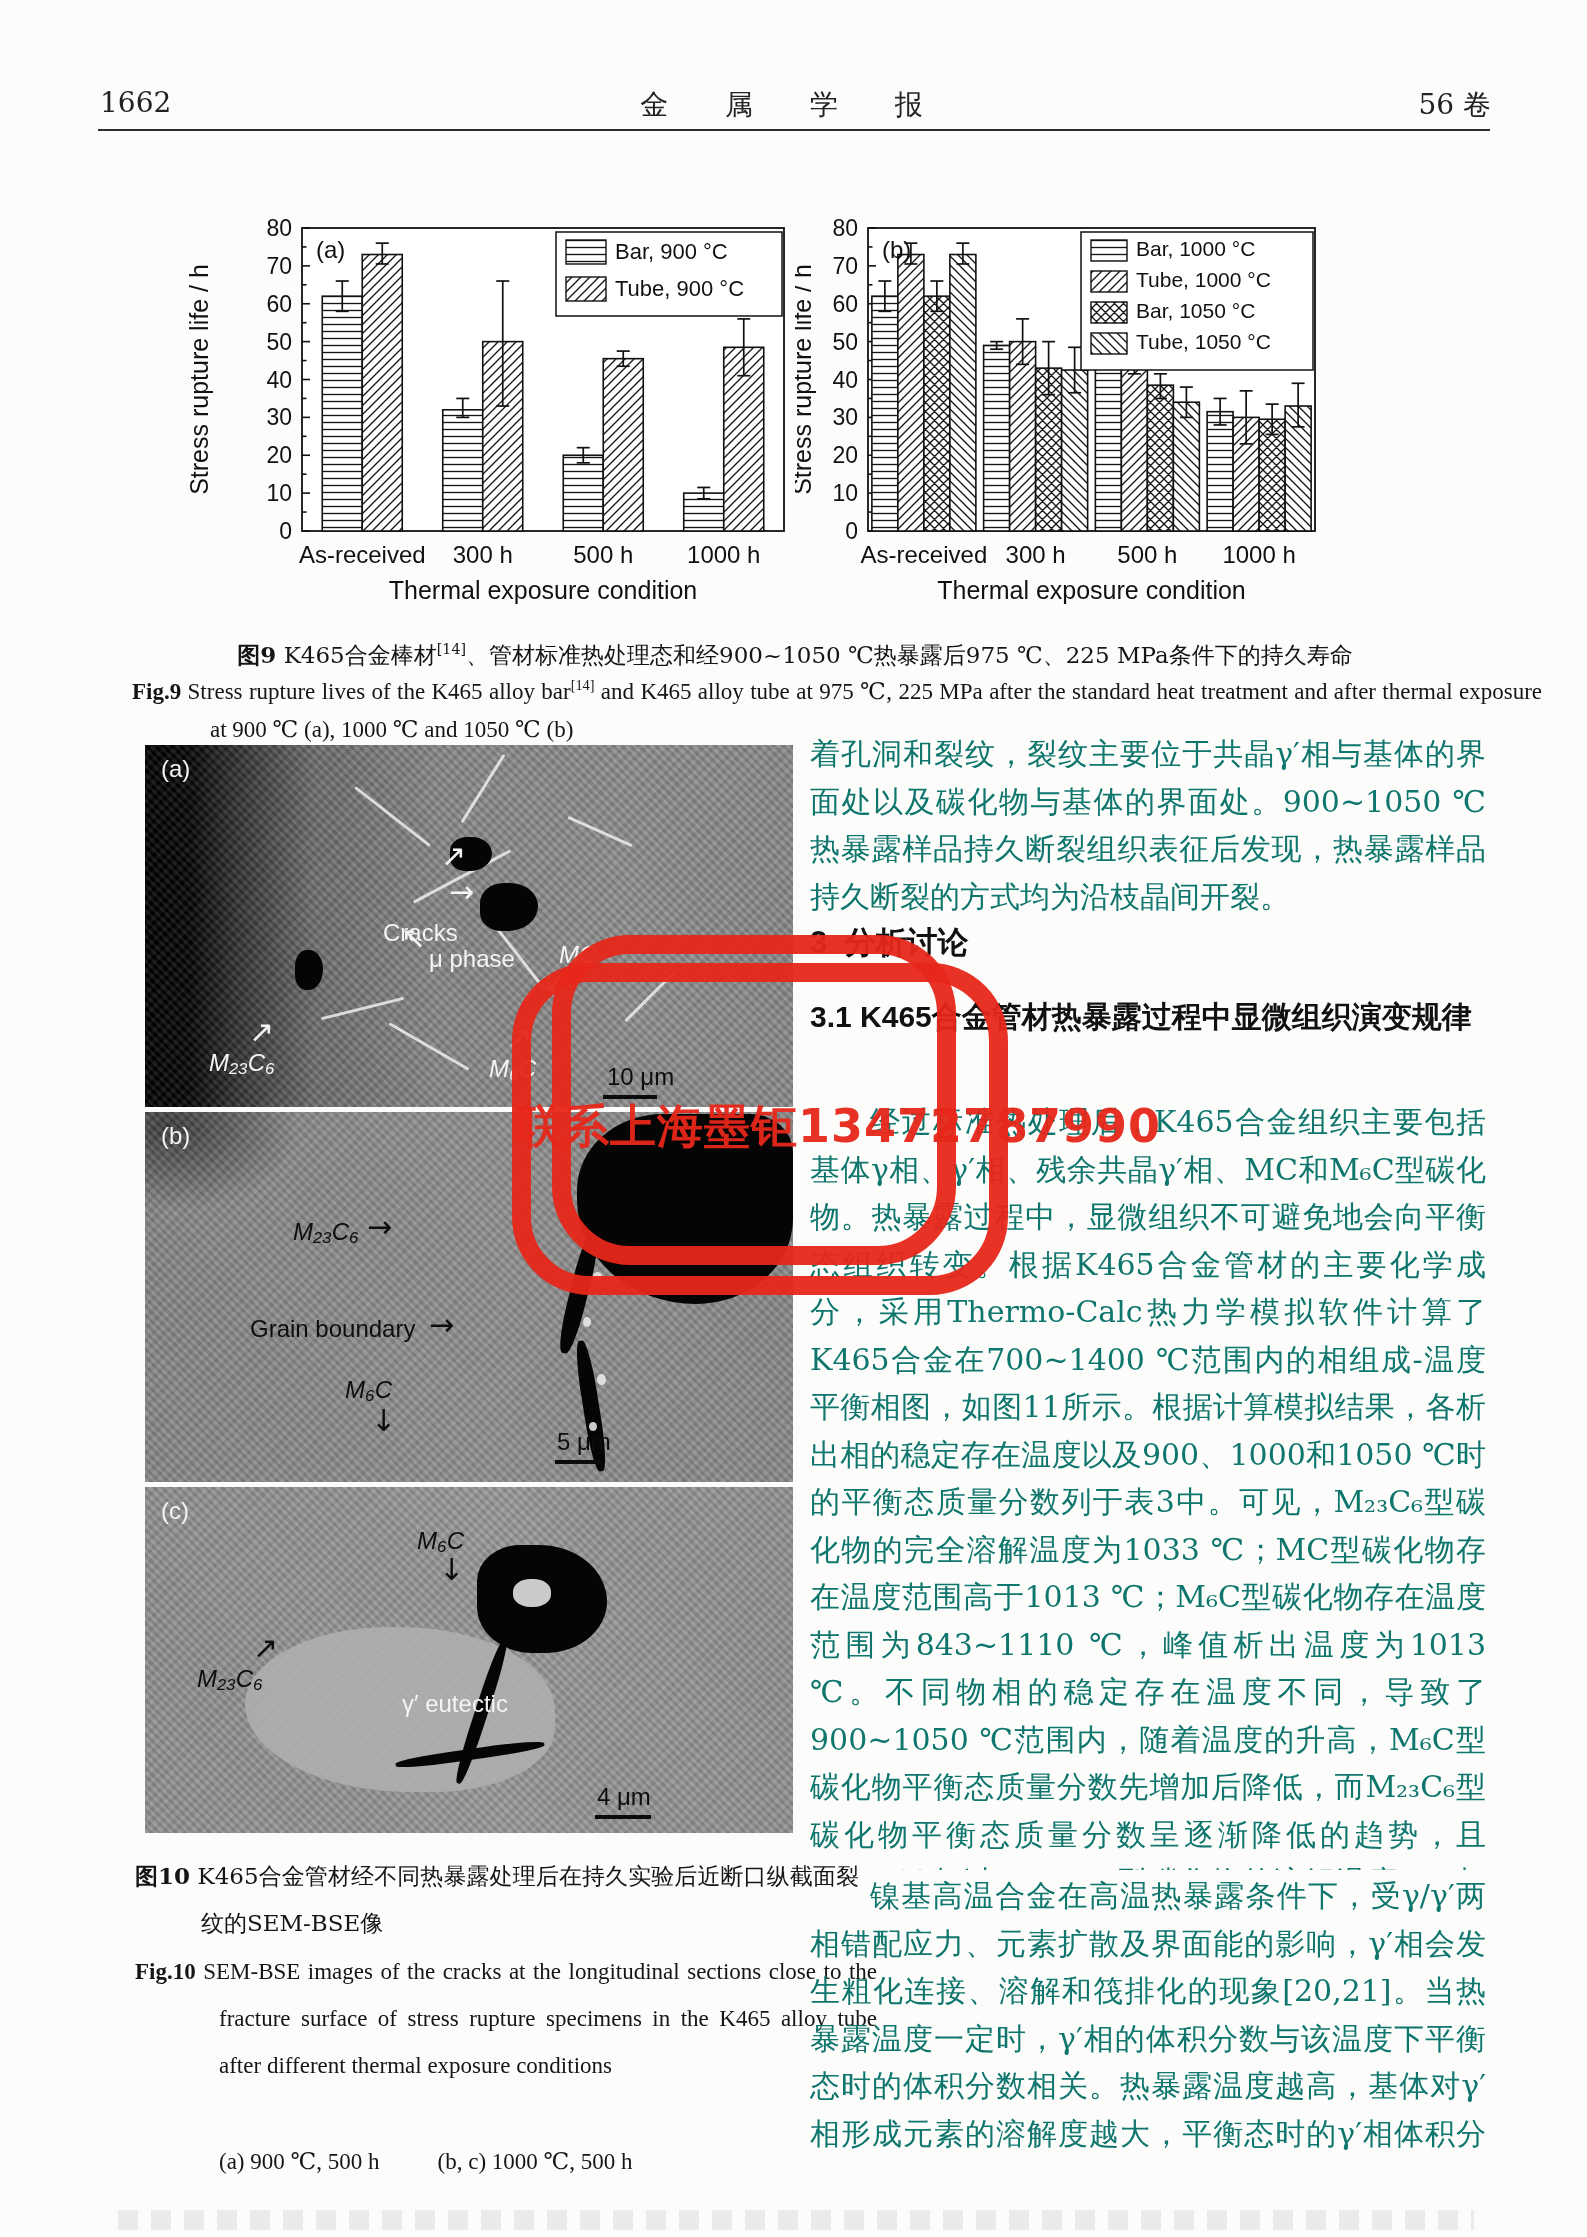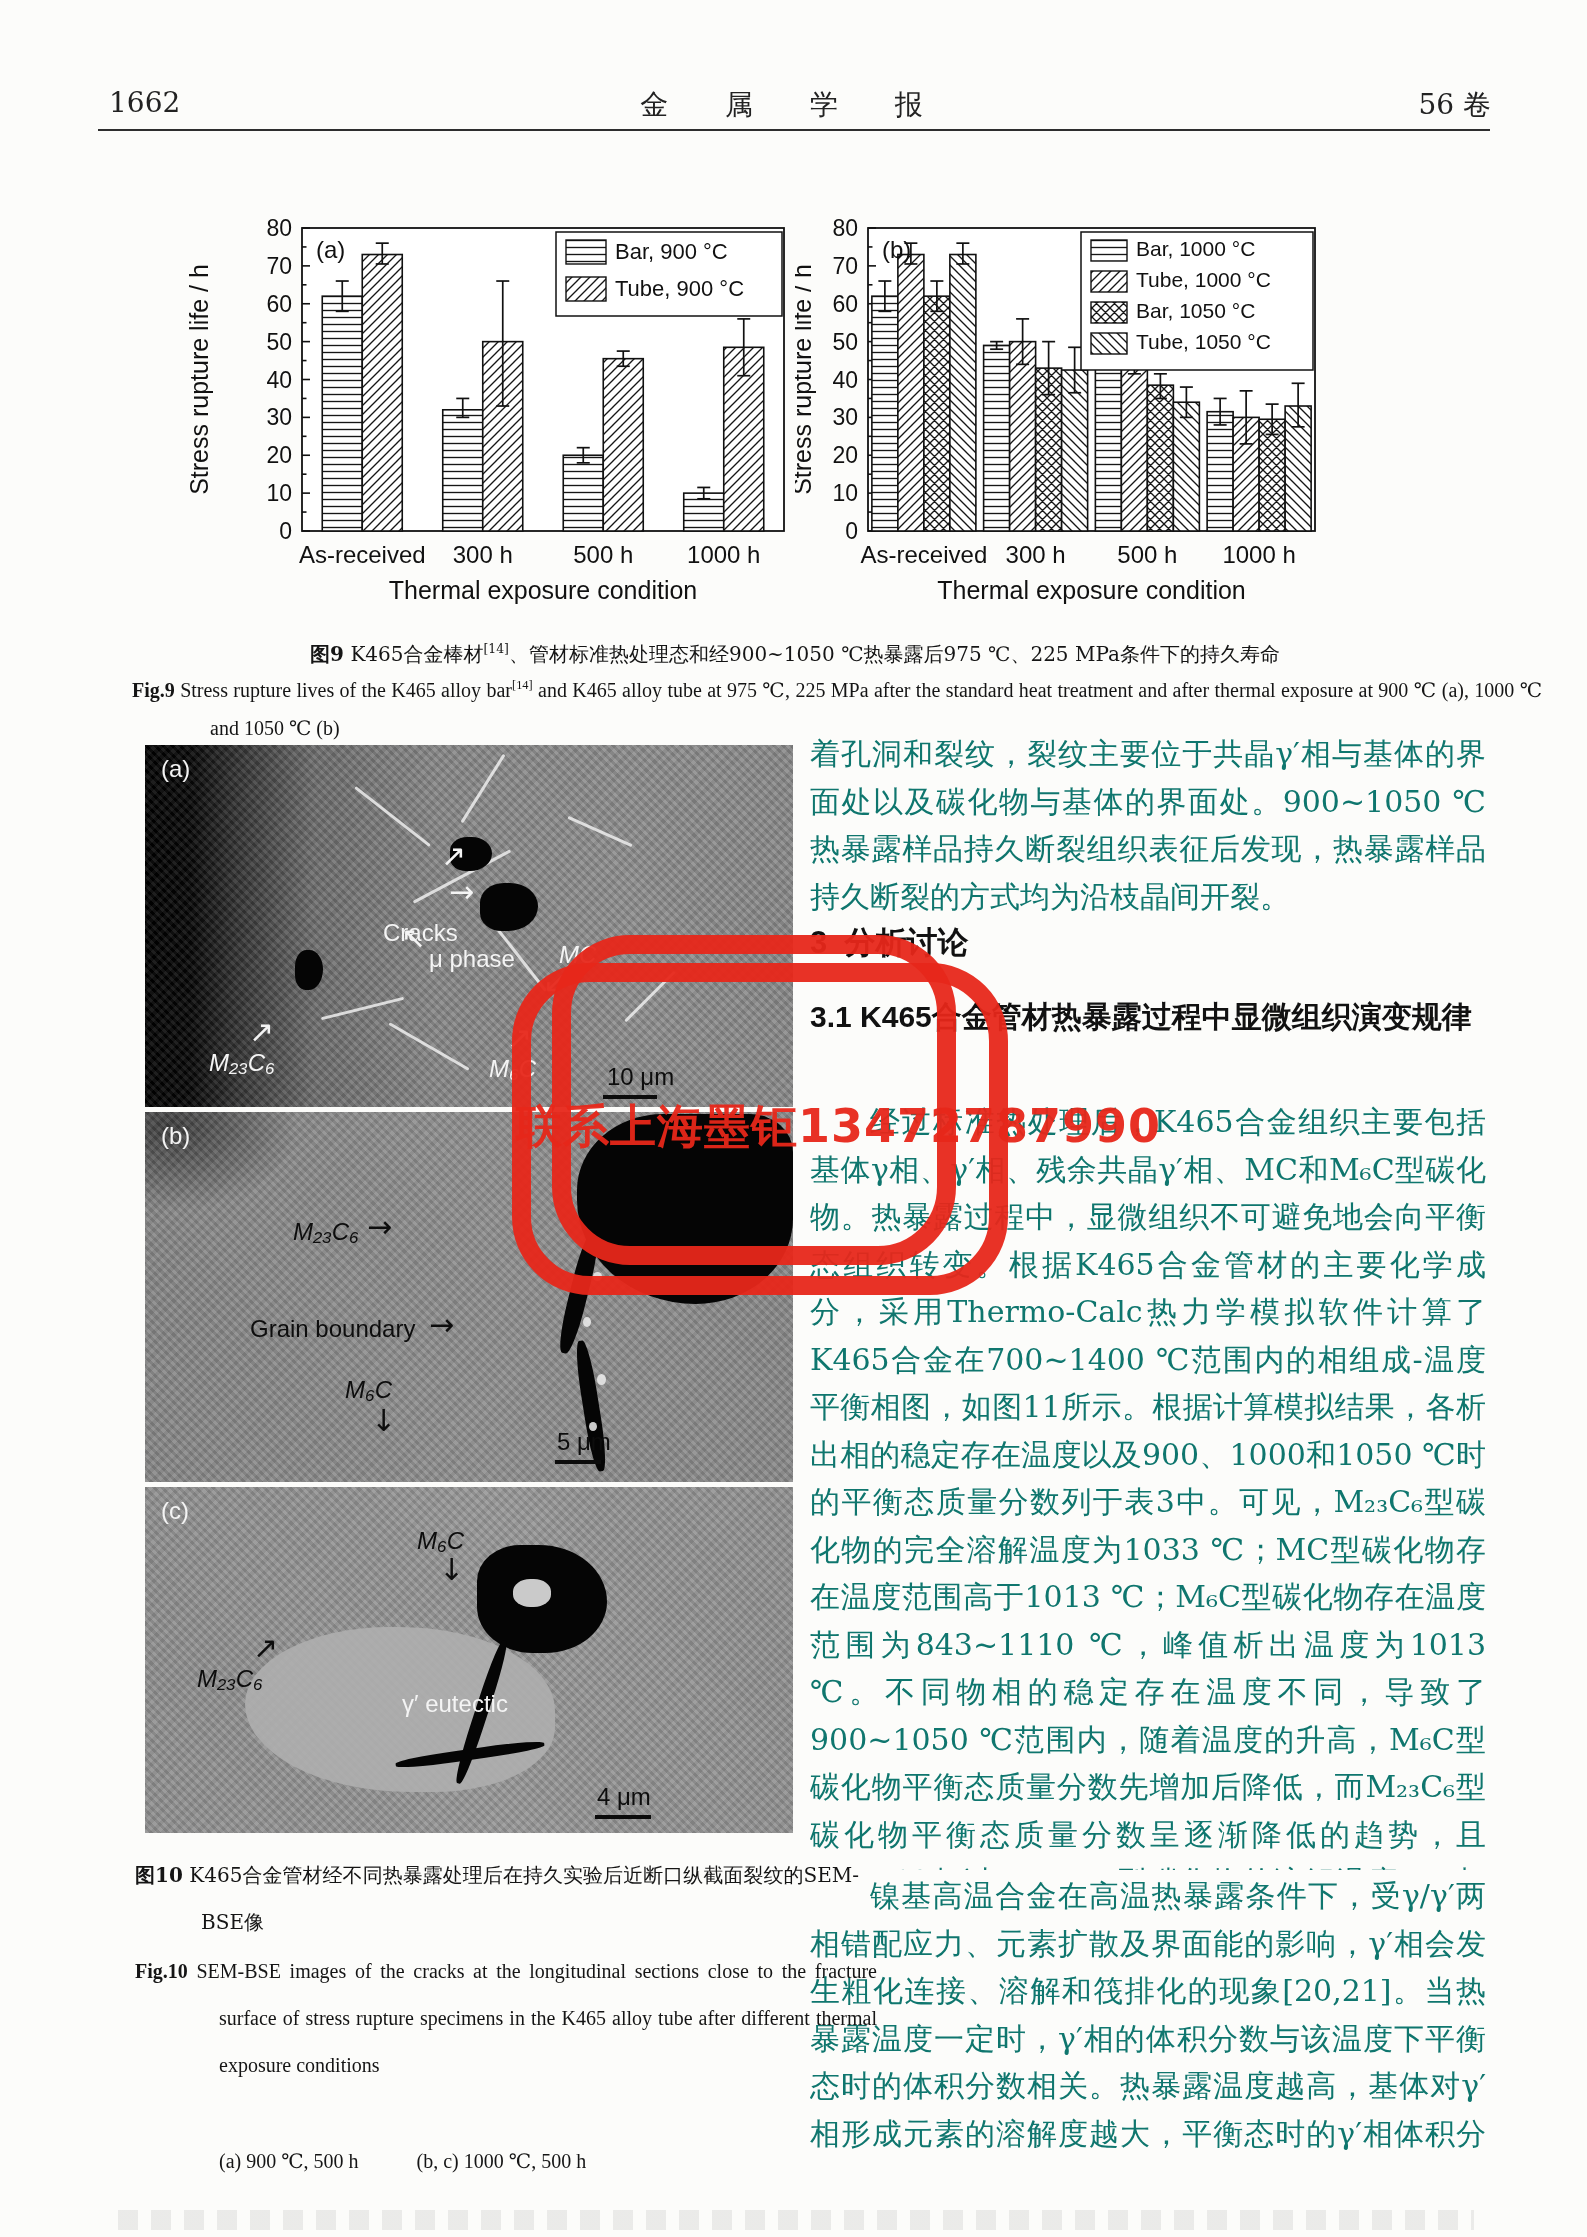--- a/index.html
+++ b/index.html
@@ -5,21 +5,21 @@
   html,body{margin:0;padding:0;}
   .page{position:relative;width:1587px;height:2237px;background:#fcfcfa;font-family:"DejaVu Serif",serif;color:#1c1c1c;overflow:hidden;}
   .abs{position:absolute;}
   
   .hdr{font-size:28px;color:#222;}
   .hdr-center{left:0;width:1587px;text-align:center;letter-spacing:24px;}
   .hdr-rule{left:98px;top:129px;width:1392px;height:2px;background:#2e2e2e;}
   
   svg text{font-family:"Liberation Sans","DejaVu Sans",sans-serif;fill:#111;}
   
-  .cap{font-size:20px;line-height:38px;color:#151515;}
+  .cap{font-size:23px;line-height:38px;color:#151515;}
   .cap b{font-weight:bold;}
   .cap-en{text-align:justify;}
   sup{font-size:0.62em;}
   
   .sem-panel{position:absolute;left:0;width:648px;overflow:hidden;
     background:
       repeating-linear-gradient(45deg, rgba(255,255,255,.06) 0 3px, rgba(0,0,0,.08) 3px 6px),
       repeating-linear-gradient(-45deg, rgba(255,255,255,.05) 0 4px, rgba(0,0,0,.05) 4px 8px),
       linear-gradient(90deg,#6f6f6f,#8d8d8d 45%,#8a8a8a);}
   .sem-label{position:absolute;font-family:"Liberation Sans","DejaVu Sans",sans-serif;font-size:24px;white-space:nowrap;}
@@ -36,21 +36,21 @@
   .wm{z-index:60;pointer-events:none;}
   .wm-rect{position:absolute;border:19px solid #e7271a;border-radius:78px;opacity:.95;box-sizing:border-box;}
   .wm-text{position:absolute;font-family:"DejaVu Sans",sans-serif;font-weight:700;font-size:46px;color:#e7271a;letter-spacing:1px;opacity:.95;white-space:nowrap;}
   .frag{background:repeating-linear-gradient(90deg, rgba(110,110,110,.35) 0 20px, rgba(110,110,110,0) 20px 33px);opacity:.35;}
 </style>
 </head>
 <body>
 
 <div class="page">
 
-  <div class="abs hdr" style="left:109px;top:86px;">1662</div>
+  <div class="abs hdr" style="left:100px;top:86px;">1662</div>
   <div class="abs hdr hdr-center" style="top:86px;">金 属 学 报</div>
   <div class="abs hdr" style="right:96px;top:86px;">56 卷</div>
   <div class="abs hdr-rule"></div>
 
   <svg id="chart-a" class="abs" style="left:172px;top:146px;" width="632" height="478">
       <defs>
         <pattern id="chart-a-p0" width="9" height="7" patternUnits="userSpaceOnUse">
           <rect width="9" height="7" fill="#ffffff"></rect>
           <path d="M0,3.5 H9" stroke="#161616" stroke-width="1.35" fill="none"></path>
         </pattern>

